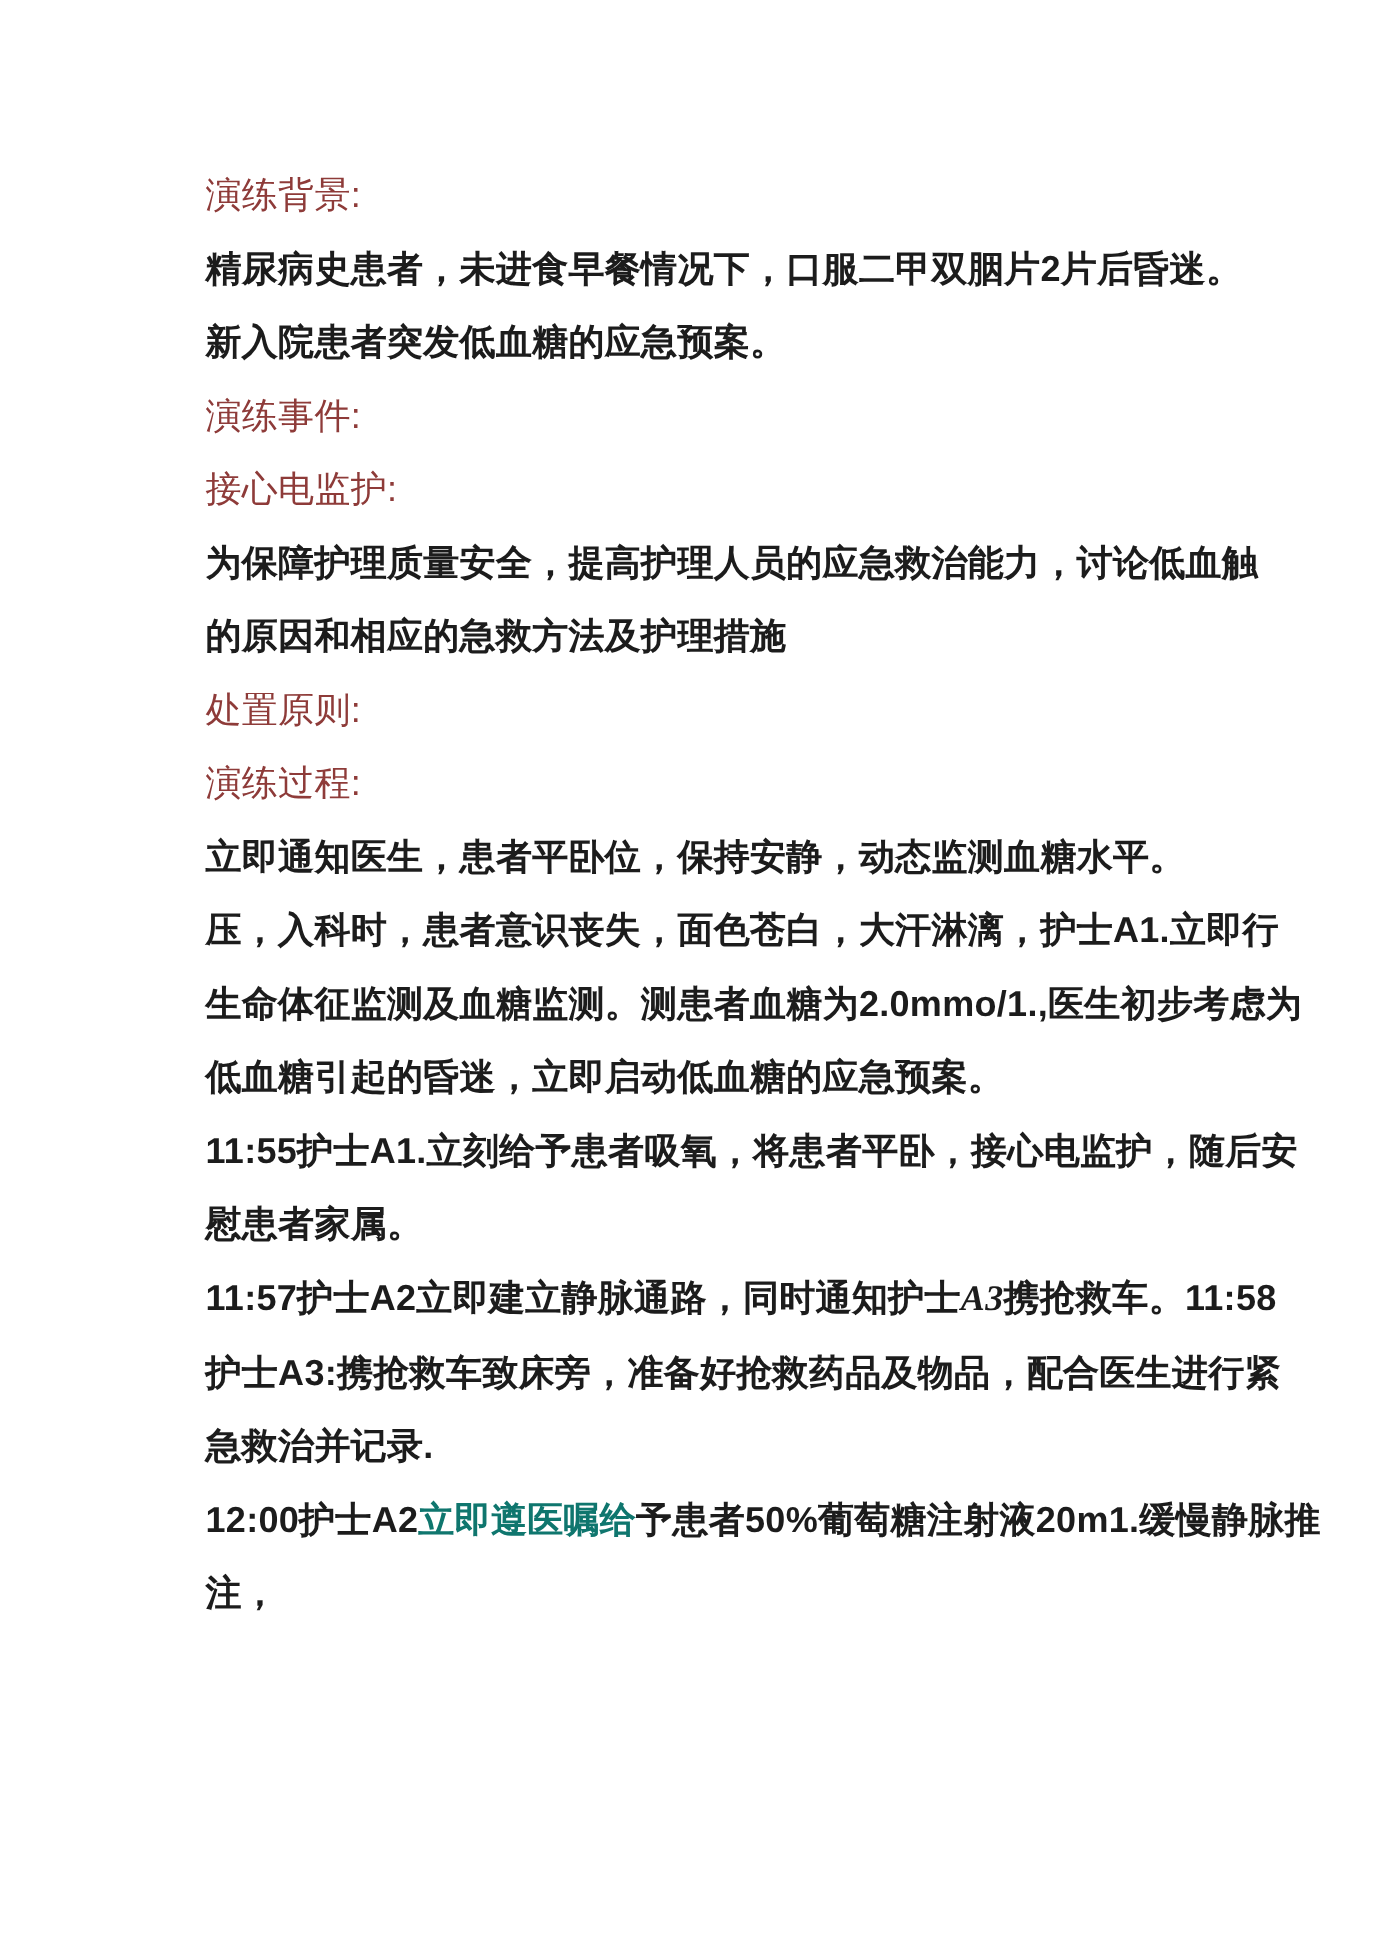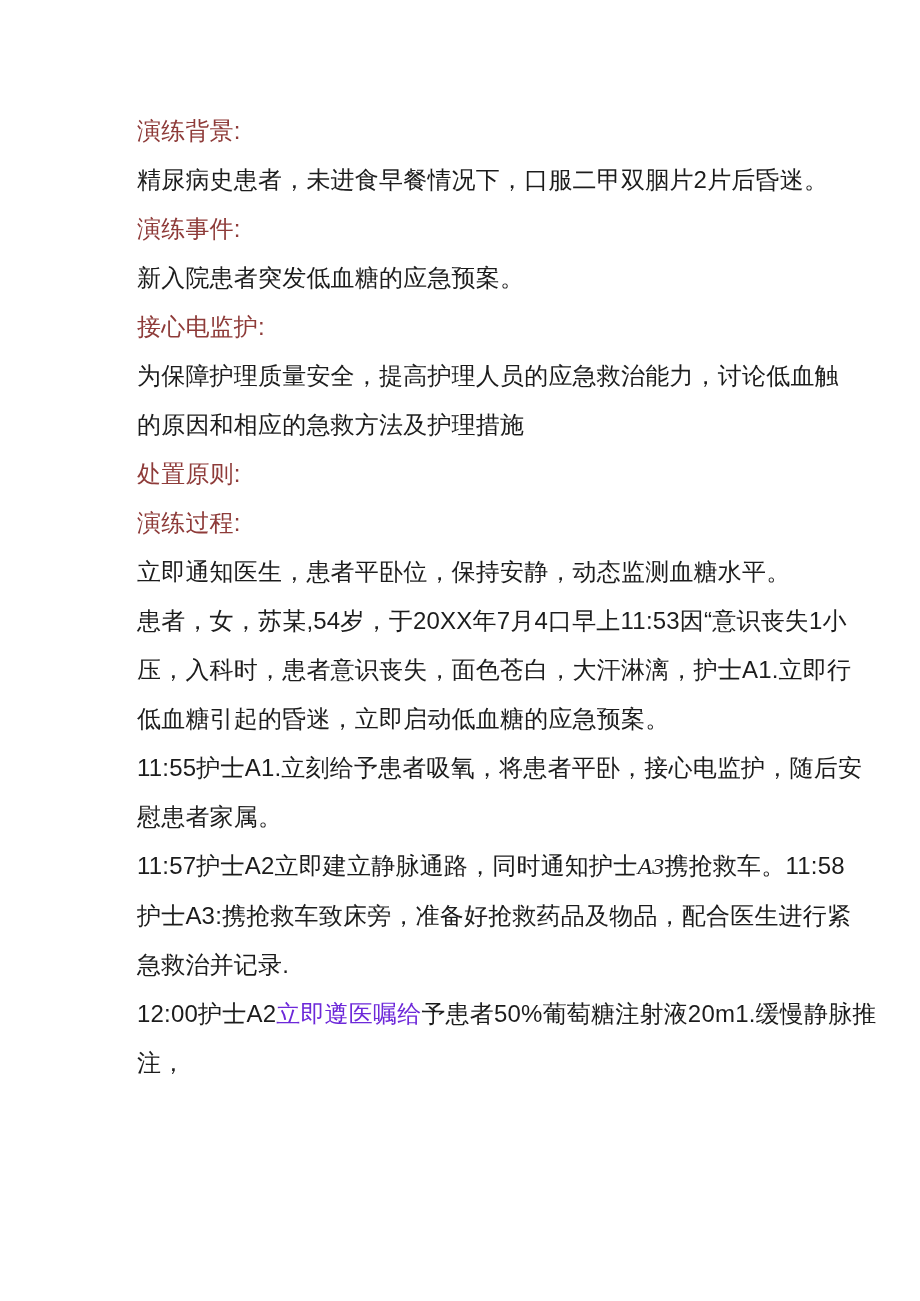--- a/index.html
+++ b/index.html
@@ -22,50 +22,50 @@
   .ln {
     margin: 0;
     padding: 0;
     font-size: 24px;
     line-height: 49px;
     letter-spacing: 0.2px;
     white-space: nowrap;
     
     font-family: "Liberation Sans", "DejaVu Sans", serif;
   }
-  .body-text { color: #1c1c1c; }
+  .body-text { color: #1c1c1c; font-weight: bold; }
   .heading   { color: #8e3b39; }
-  .highlight { color: #6d28d9; }
+  .highlight { color: #0f766e; }
   .italic {
     font-style: italic;
     font-family: "Liberation Serif", "DejaVu Serif", serif;
     margin-top: 28px;
   }
 </style>
 </head>
 <body>
 
 <div class="page">
 
   <p class="ln heading">演练背景:</p>
   <p class="ln body-text">精尿病史患者，未进食早餐情况下，口服二甲双胭片2片后昏迷。</p>
 
+  <p class="ln body-text">新入院患者突发低血糖的应急预案。</p>
   <p class="ln heading">演练事件:</p>
-  <p class="ln body-text">新入院患者突发低血糖的应急预案。</p>
 
   <p class="ln heading">接心电监护:</p>
   <p class="ln body-text">为保障护理质量安全，提高护理人员的应急救治能力，讨论低血触</p>
   <p class="ln body-text">的原因和相应的急救方法及护理措施</p>
 
   <p class="ln heading">处置原则:</p>
   <p class="ln heading">演练过程:</p>
 
   <p class="ln body-text">立即通知医生，患者平卧位，保持安静，动态监测血糖水平。</p>
-  <p class="ln body-text">患者，女，苏某,54岁，于20XX年7月4口早上11:53因“意识丧失1小</p>
   <p class="ln body-text">压，入科时，患者意识丧失，面色苍白，大汗淋漓，护士A1.立即行</p>
+  <p class="ln body-text">生命体征监测及血糖监测。测患者血糖为2.0mmo/1.,医生初步考虑为</p>
   <p class="ln body-text">低血糖引起的昏迷，立即启动低血糖的应急预案。</p>
   <p class="ln body-text">11:55护士A1.立刻给予患者吸氧，将患者平卧，接心电监护，随后安</p>
   <p class="ln body-text">慰患者家属。</p>
 
   <p class="ln body-text"><span>11:57护士A2立即建立静脉通路，同时通知护士</span><span class="italic">A3</span><span>携抢救车。11:58</span></p>
 
   <p class="ln body-text">护士A3:携抢救车致床旁，准备好抢救药品及物品，配合医生进行紧</p>
   <p class="ln body-text">急救治并记录.</p>
 
   <p class="ln body-text"><span>12:00护士A2</span><span class="highlight">立即遵医嘱给</span><span>予患者50%葡萄糖注射液20m1.缓慢静脉推</span></p>

